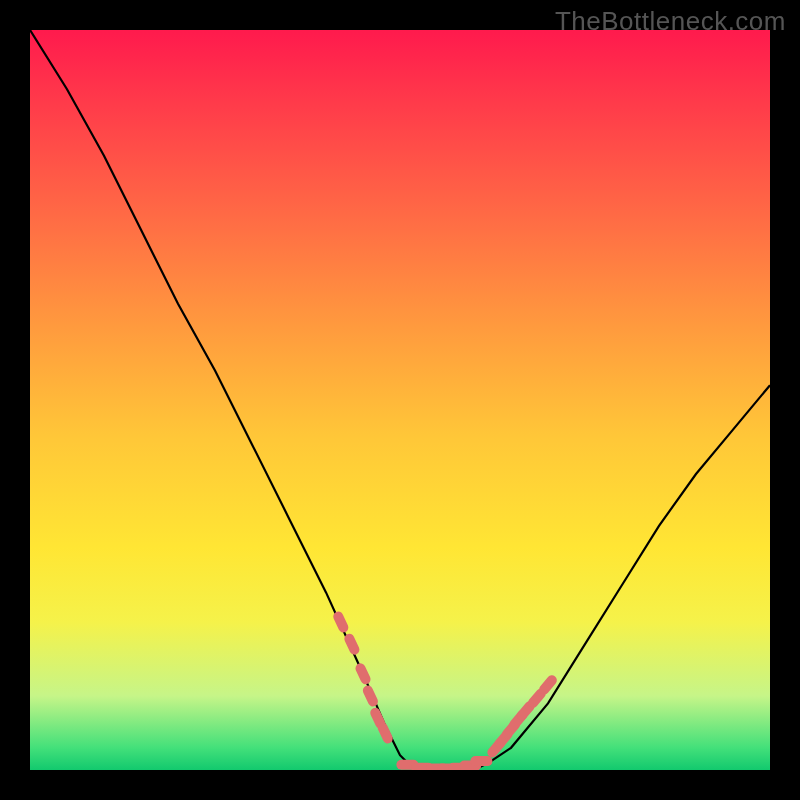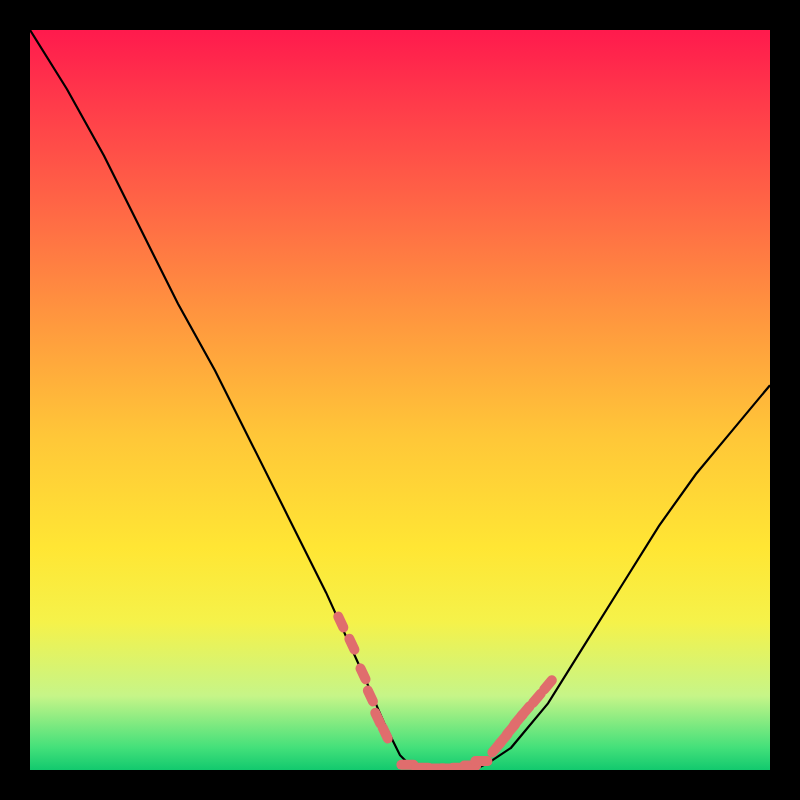--- a/index.html
+++ b/index.html
@@ -60,20 +60,21 @@
     position: absolute;
     left: 0; top: 0;
     width: 740px;
     height: 740px;
   }
 </style>
 </head>
 <body>
 
 <div class="frame">
+  <div class="watermark">TheBottleneck.com</div>
 
   <div class="plot">
     <div class="gradient"></div>
     <svg class="overlay" viewBox="0 0 740 740" preserveAspectRatio="none">
       <path id="curve-path" fill="none" stroke="#000000" stroke-width="2.2" d="M0.00 0.00 L37.00 59.20 L74.00 125.80 L111.00 199.80 L148.00 273.80 L185.00 340.40 L222.00 414.40 L259.00 488.40 L296.00 562.40 L333.00 643.80 L355.20 695.60 L370.00 725.20 L384.80 740.00 L407.00 740.00 L429.20 740.00 L444.00 740.00 L458.80 732.60 L481.00 717.80 L518.00 673.40 L555.00 614.20 L592.00 555.00 L629.00 495.80 L666.00 444.00 L703.00 399.60 L740.00 355.20"></path>
       <g id="marker-layer">
           <rect x="299.80" y="587.00" width="22" height="10" rx="5" ry="5" fill="#e06d6d" transform="rotate(65 310.80 592.00)"></rect>
           <rect x="310.90" y="609.20" width="22" height="10" rx="5" ry="5" fill="#e06d6d" transform="rotate(65 321.90 614.20)"></rect>
           <rect x="322.00" y="638.80" width="22" height="10" rx="5" ry="5" fill="#e06d6d" transform="rotate(65 333.00 643.80)"></rect>
           <rect x="329.40" y="661.00" width="22" height="10" rx="5" ry="5" fill="#e06d6d" transform="rotate(65 340.40 666.00)"></rect>

